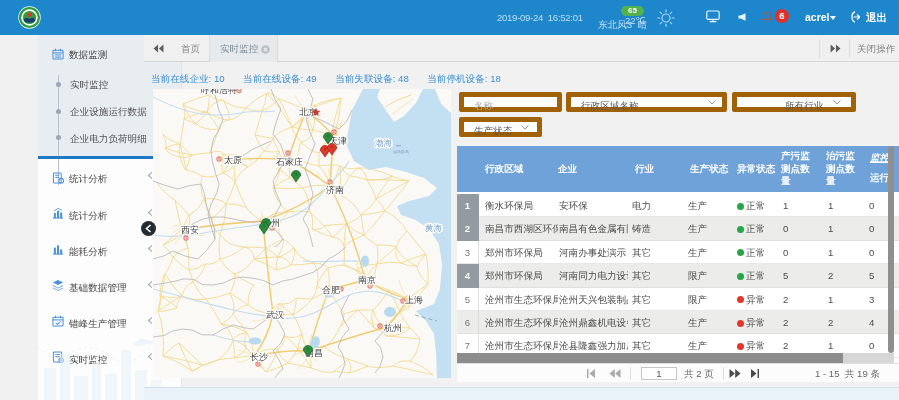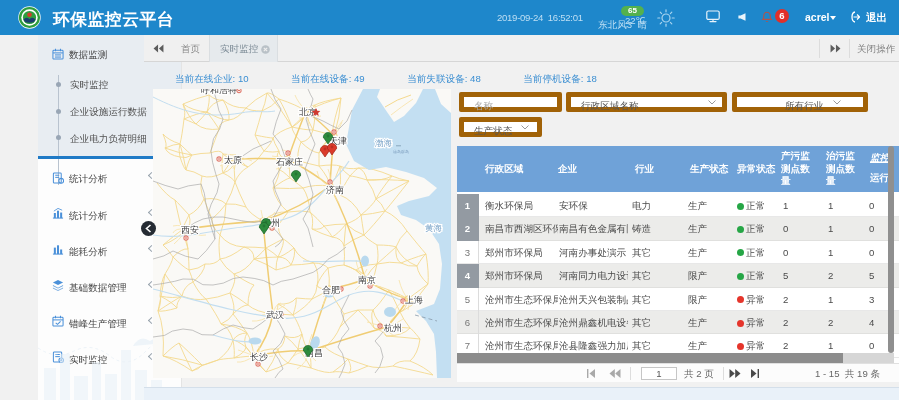--- a/index.html
+++ b/index.html
@@ -32,21 +32,21 @@
 
   
   #tabbar { left:144px; top:35px; width:755px; height:27px; background:#f0f0f0; border-bottom:1px solid #d6d6d6; }
   .tabtxt { position:absolute; top:8px; font-size:9.6px; color:#8a8a8a; white-space:nowrap; }
   #tab2 { left:65px; top:0; width:69px; height:27px; background:#e6eaed; border-left:1px solid #dadee1; border-right:1px solid #dadee1; }
   #tab2 span { position:absolute; left:10px; top:8px; font-size:9.6px; color:#7e8d98; white-space:nowrap; }
   .vsep { position:absolute; top:4px; width:1px; height:19px; background:#dcdcdc; }
 
   
   #stats { left:151px; top:73px; font-size:9.6px; color:#3a8ed2; white-space:nowrap; }
-  #stats span { margin-right:18.5px;margin-left:24px; }
+  #stats span { margin-right:18.5px; }
 
   
   #map { left:153px; top:89px; width:298px; height:289px; background:#faf9f6; overflow:hidden; }
   #collbtn { left:141px; top:221px; width:15px; height:15px; background:#252b33; border-radius:50%; color:#fff; }
 
   
   .inp { position:absolute; height:20px; background:#fff; border:5px solid #a16207; border-radius:2px; font-size:9.6px; color:#555; line-height:18px; padding-left:10px; }
   .ph { color:#a9a9a9; }
   .sel-ar { position:absolute; width:8px; height:5px; }
 
@@ -78,21 +78,20 @@
 <div id="hdr" class="abs">
 
   <svg class="abs" style="left:18px;top:6px" width="23" height="23" viewBox="0 0 23 23">
     <circle cx="11.5" cy="11.5" r="11.2" fill="#fff"></circle>
     <circle cx="11.5" cy="11.5" r="10.6" fill="#2f9e3f"></circle>
     <circle cx="11.5" cy="11.5" r="8.2" fill="#fff"></circle>
     <circle cx="11.5" cy="11.5" r="6.6" fill="#2f9e3f"></circle>
     <circle cx="11.5" cy="8.7" r="2.3" fill="#d43c2a"></circle>
     <path d="M5.5 13.5 Q8 10.5 11.5 13 Q15 10.5 17.5 13.5 L16.5 15.5 Q11.5 18 6.5 15.5 Z" fill="#1c3f6e"></path>
   </svg>
-  <div class="abs title">环保监控云平台</div>
   <div id="dt" class="abs htxt">2019-09-24&nbsp; 16:52:01</div>
   <div class="abs pill">65</div>
   <div id="tmp" class="abs htxt">22℃</div>
   <div id="wind" class="abs htxt">东北风3&nbsp; 晴</div>
 
   <svg class="abs" style="left:657px;top:8.5px" width="18" height="18" viewBox="0 0 18 18" fill="none" stroke="#a8d4ef" stroke-width="1.2">
     <circle cx="9" cy="9" r="4"></circle>
     <g stroke-linecap="round">
       <line x1="9" y1="0.8" x2="9" y2="2.8"></line>
         <line x1="9" y1="15.2" x2="9" y2="17.2"></line>
@@ -769,21 +768,21 @@
 </svg>
 </div>
 <div id="collbtn" class="abs">
   <svg width="15" height="15" viewBox="0 0 15 15">
       <path d="M9.5 4 L5.5 7.5 L9.5 11" stroke="#fff" stroke-width="1.6" fill="none"></path>
     </svg>
 </div>
 
 <div class="inp abs ph" style="left:459px;top:92px;width:103px;">名称</div>
 <div class="inp abs" style="left:566px;top:92px;width:161px;">行政区域名称</div>
-<div class="inp abs" style="left:732px;top:92px;width:136px;padding-left:48px;">所有行业</div>
+<div class="inp abs" style="left:732px;top:92px;width:124px;padding-left:48px;">所有行业</div>
 <div class="inp abs" style="left:459px;top:117px;width:83px;">生产状态</div>
 <svg class="sel-ar abs" style="left:708px;top:100px" viewBox="0 0 8 5">
     <path d="M0.5 0.5 L4 4 L7.5 0.5" stroke="#999" fill="none"></path>
   </svg>
 <svg class="sel-ar abs" style="left:833px;top:100px" viewBox="0 0 8 5">
     <path d="M0.5 0.5 L4 4 L7.5 0.5" stroke="#999" fill="none"></path>
   </svg>
 <svg class="sel-ar abs" style="left:521px;top:125px" viewBox="0 0 8 5">
     <path d="M0.5 0.5 L4 4 L7.5 0.5" stroke="#999" fill="none"></path>
   </svg>

